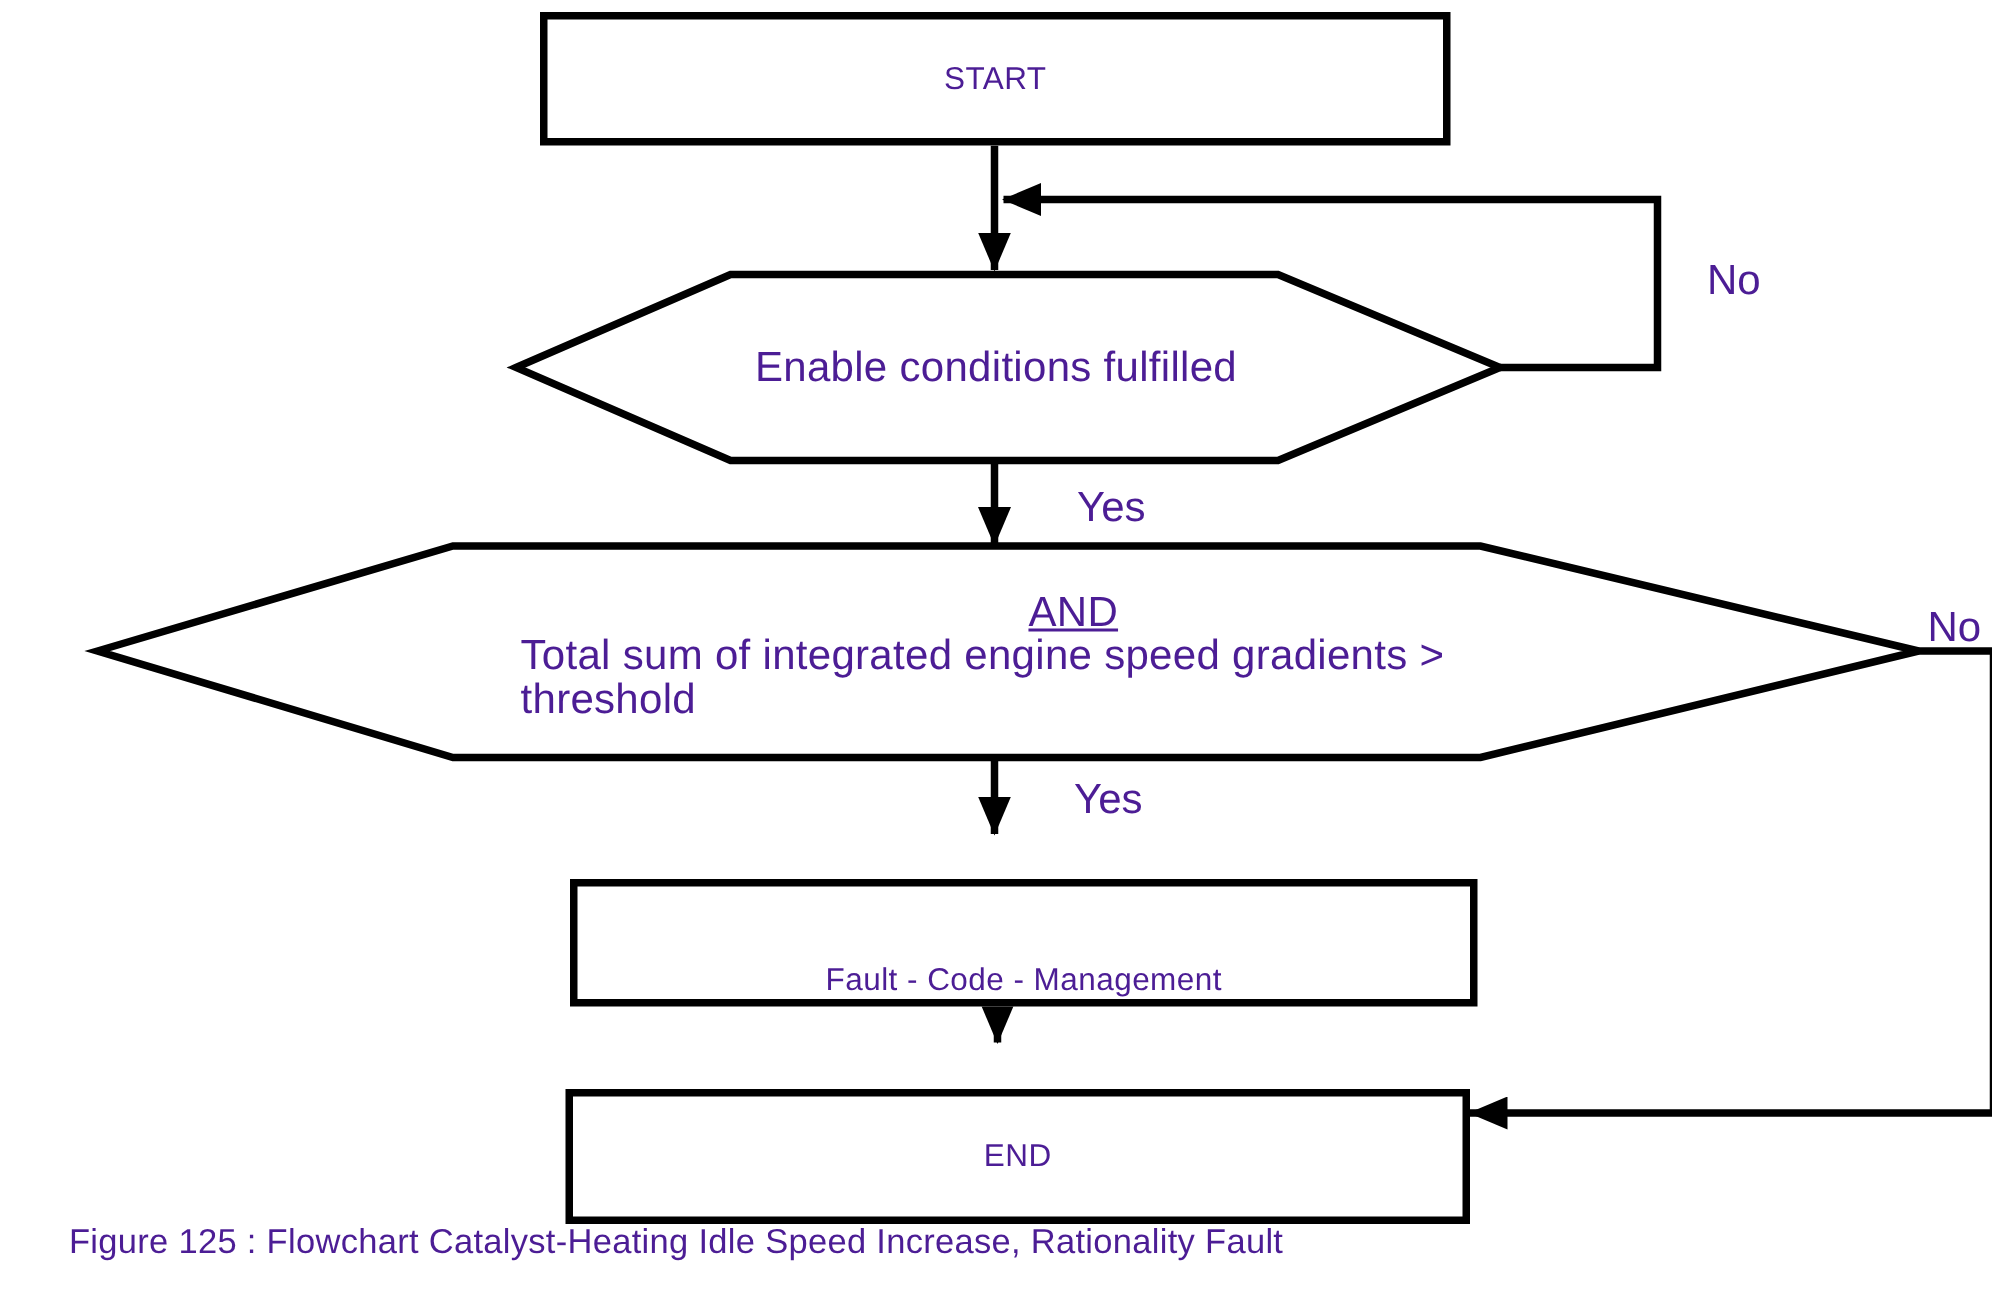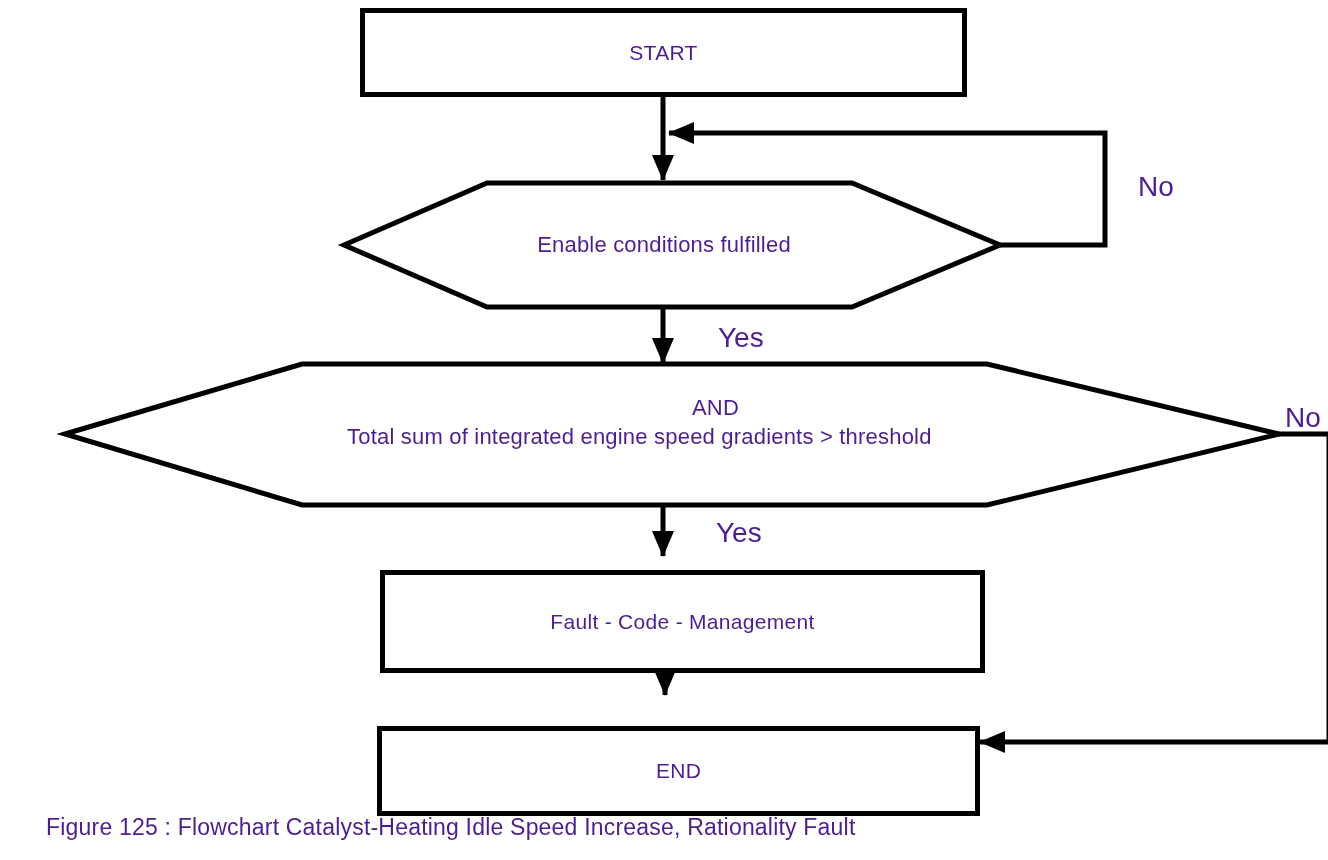--- a/index.html
+++ b/index.html
@@ -24,40 +24,40 @@
     box-sizing: border-box;
     background: #ffffff;
     display: flex;
     align-items: center;
     justify-content: center;
     font-size: 21px;
     letter-spacing: 0.3px;
     z-index: 2;
   }
   #start-node { left: 328px; top: 8px;   width: 607px; height: 89px; }
-  #fault-node { left: 348px; top: 570px; width: 605px; height: 103px; }
+  #fault-node { left: 348px; top: 586px; width: 605px; height: 85px; align-items: flex-end; }
   #end-node   { left: 345px; top: 726px; width: 603px; height: 90px; }
 
   .hex-label {
     position: absolute;
     z-index: 2;
-    font-size: 22px;
+    font-size: 28px;
     letter-spacing: 0.2px;
   }
   #enable-label {
     left: 412px; top: 185px; width: 440px; height: 120px;
     display: flex; align-items: center; justify-content: center;
     text-align: center;
   }
   #osc-label {
     left: 315px; top: 393px; width: 737px;
     line-height: 29px;
     text-align: left;
   }
-  #osc-label .center-line { text-align: center; }
+  #osc-label .center-line { text-align: center; text-decoration: underline; }
 
   .edge-label {
     position: absolute;
     z-index: 2;
     font-size: 28px;
   }
   #label-yes-1 { left: 686px;  top: 322px; }
   #label-no-1  { left: 1106px; top: 171px; }
   #label-yes-2 { left: 684px;  top: 517px; }
   #label-no-2  { left: 1253px; top: 402px; }

